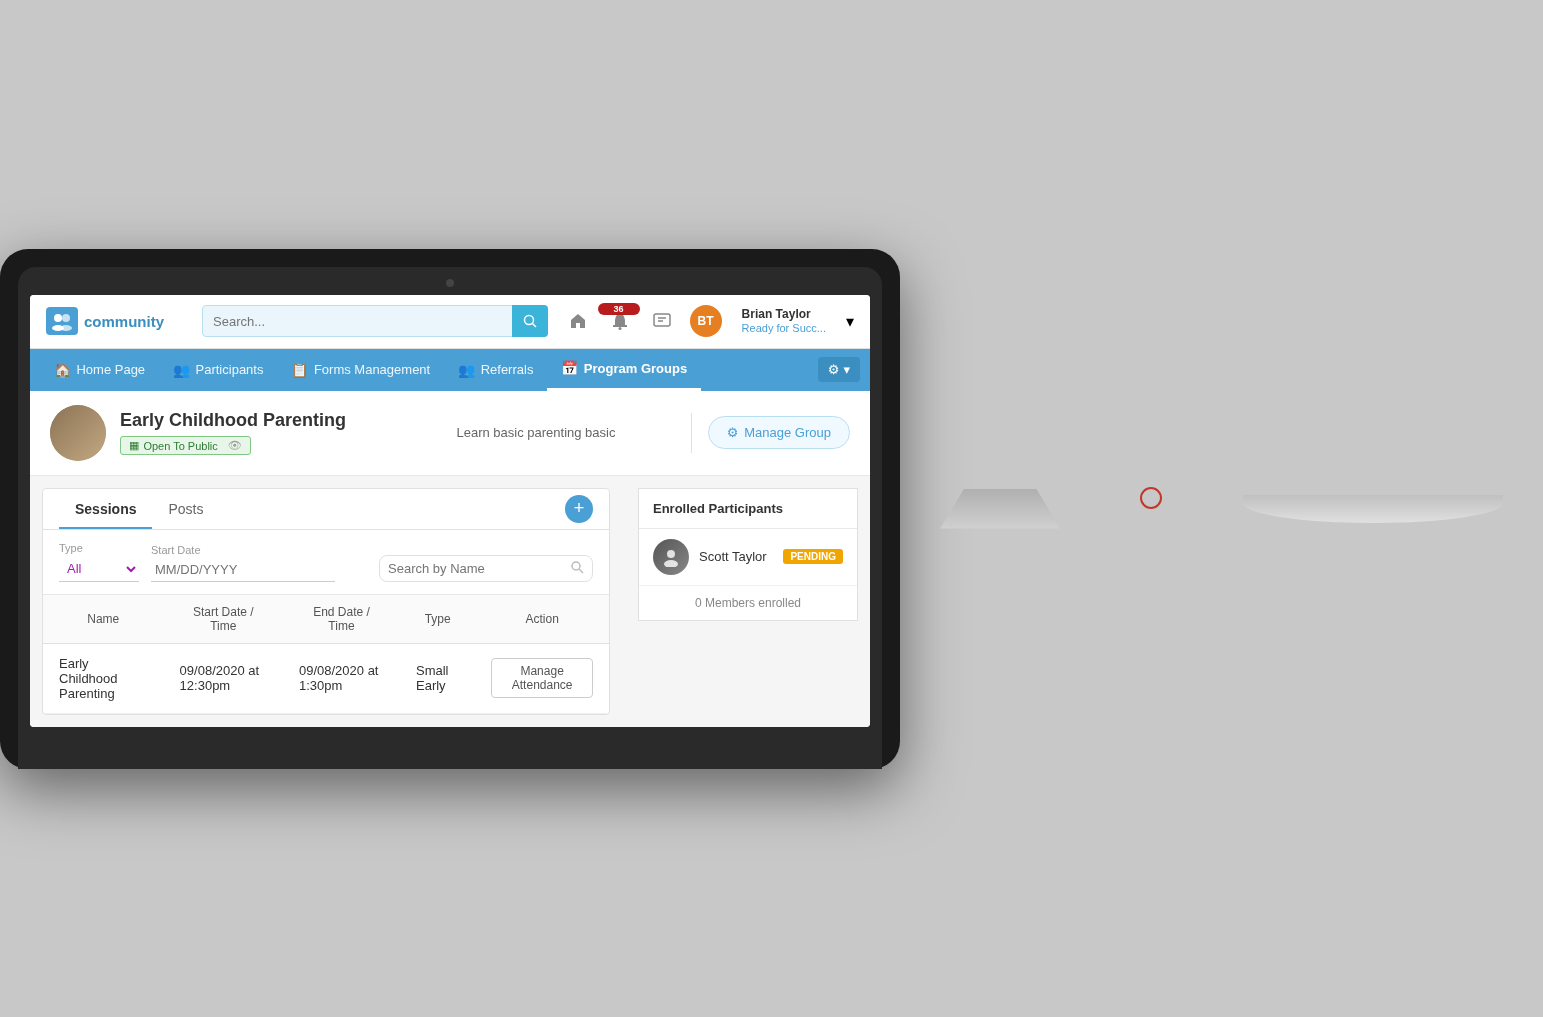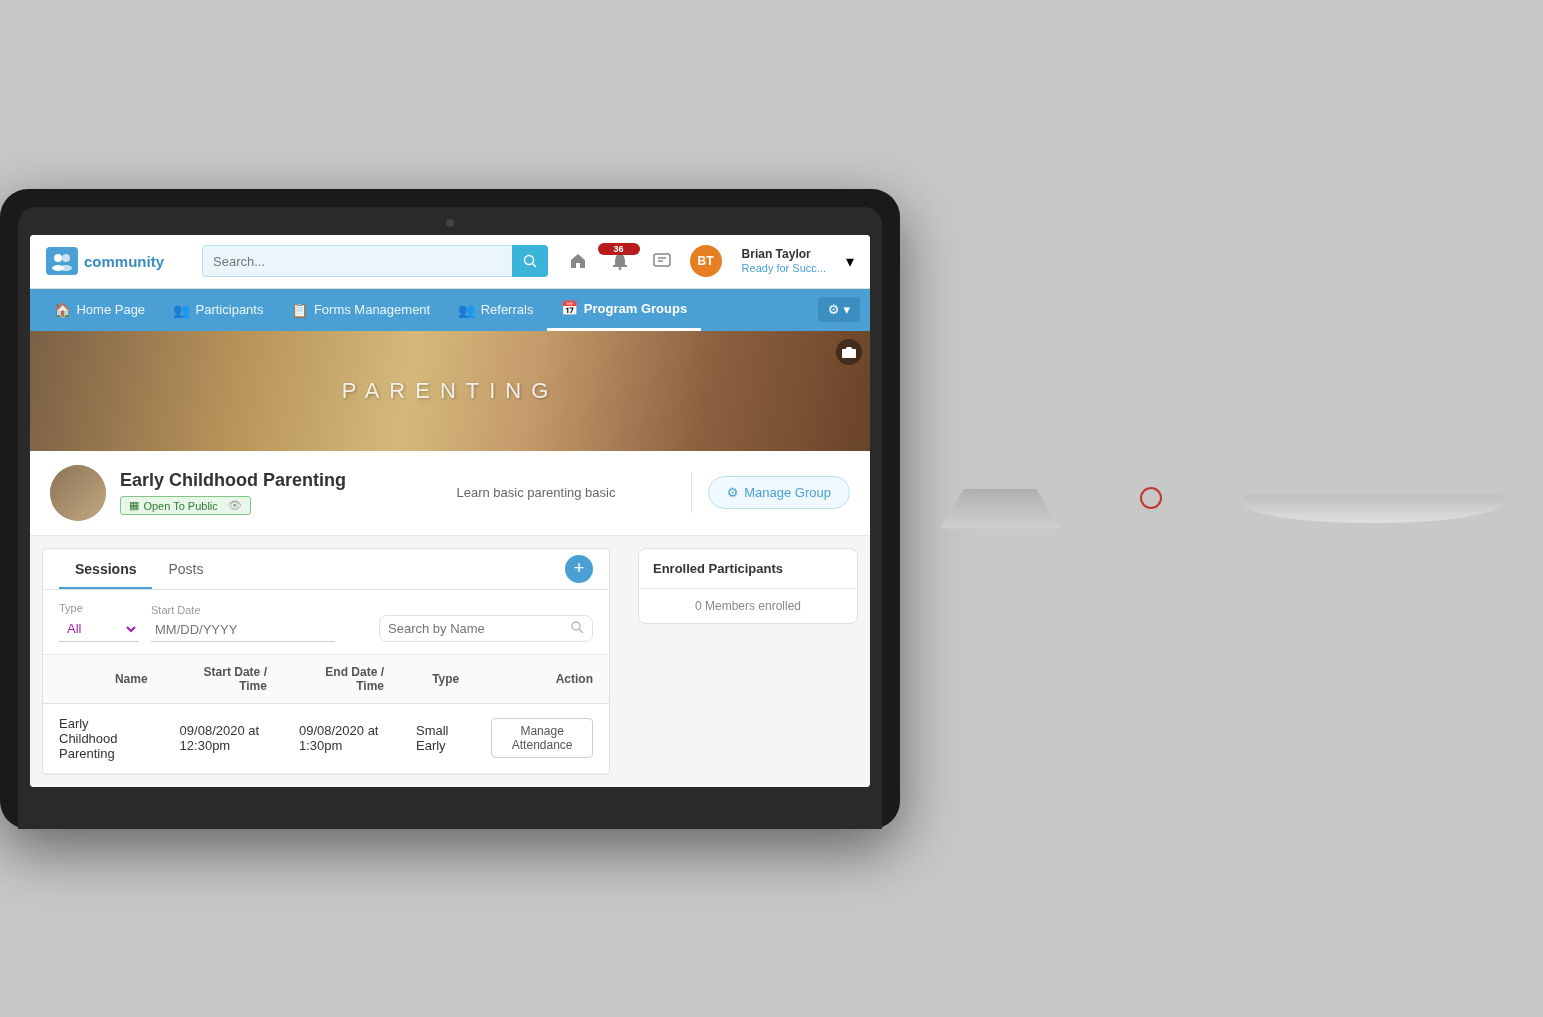--- a/index.html
+++ b/index.html
@@ -399,23 +399,23 @@
       font-size: 13px;
       color: #333;
       min-width: 120px;
     }
     .search-field-icon { color: #bbb; font-size: 14px; }
 
     
     .sessions-table { width: 100%; border-collapse: collapse; }
     .sessions-table th {
       padding: 10px 16px;
-      text-align: right;
+      text-align: center;
       font-size: 12px;
-      font-weight: 700;
+      font-weight: 400;
       color: #555;
       border-bottom: 1px solid #e0e0e0;
       background: #fafafa;
     }
     .sessions-table td {
       padding: 12px 16px;
       font-size: 13px;
       color: #333;
       border-bottom: 1px solid #f0f0f0;
     }
@@ -430,21 +430,21 @@
     }
 
     
     .right-panel {
       width: 220px;
       margin: 12px 12px 12px 12px;
     }
     .enrolled-card {
       background: #fff;
       border: 1px solid #e0e0e0;
-      border-radius: 8px;
+      border-radius: 0;
       overflow: hidden;
     }
     .enrolled-header {
       padding: 12px 14px;
       font-size: 13px;
       font-weight: 600;
       color: #333;
       border-bottom: 1px solid #e8e8e8;
     }
     .participant-row {
@@ -566,31 +566,20 @@
           <span class="nav-icon">📅</span>
           <span>Program Groups</span>
         </a>
         <div class="nav-spacer"></div>
         <div class="nav-settings">
           <span>⚙</span>
           <span>▾</span>
         </div>
       </div>
 
-      <div class="hero-image">
-        <div style="position:relative;width:100%;height:100%;background:linear-gradient(100deg,#7a6045 0%,#b8935a 25%,#d4b87a 45%,#c49a6a 60%,#8b6040 80%,#6a4428 100%);display:flex;align-items:center;justify-content:center;">
-          <span style="font-size:22px;font-weight:200;letter-spacing:10px;color:rgba(255,255,255,0.85);text-shadow:1px 1px 3px rgba(0,0,0,0.3);">PARENTING</span>
-        </div>
-        <div class="hero-camera-icon">
-          <svg width="14" height="12" viewBox="0 0 14 12" fill="white">
-            <path d="M5 1l-1.5 2H1C0.4 3 0 3.4 0 4v7c0 0.6 0.4 1 1 1h12c0.6 0 1-0.4 1-1V4c0-0.6-0.4-1-1-1h-2.5L9 1H5z"></path>
-            <circle cx="7" cy="7" r="2.5" fill="rgba(255,255,255,0.3)" stroke="white" stroke-width="1"></circle>
-          </svg>
-        </div>
-      </div>
 
       <div class="group-info">
         <div class="group-thumb">
           <div class="group-thumb-inner"></div>
         </div>
         <div class="group-details">
           <div class="group-name">Early Childhood Parenting</div>
           <div class="group-badge">
             <span>▦</span>
             <span>Open To Public</span>
@@ -655,20 +644,32 @@
     <td>Small Early</td>
     <td><button class="manage-attendance-btn">Manage Attendance</button></td>
   </tr>
               </tbody>
           </table>
         </div>
 
         <div class="right-panel">
           <div class="enrolled-card">
             <div class="enrolled-header">Enrolled Participants</div>
+            <div id="participants-list">
+                <div class="participant-row">
+    <div class="participant-avatar">
+      <svg width="20" height="20" viewBox="0 0 20 20" fill="rgba(255,255,255,0.8)">
+        <circle cx="10" cy="7" r="4"></circle>
+        <ellipse cx="10" cy="17" rx="7" ry="4"></ellipse>
+      </svg>
+    </div>
+    <span class="participant-name">Scott Taylor</span>
+    <span class="pending-badge">PENDING</span>
+  </div>
+              </div>
             <div class="enrolled-count">0 Members enrolled</div>
           </div>
         </div>
 
       </div>
 
     </div>
     <div class="monitor-chin"></div>
   </div>
 </div>

